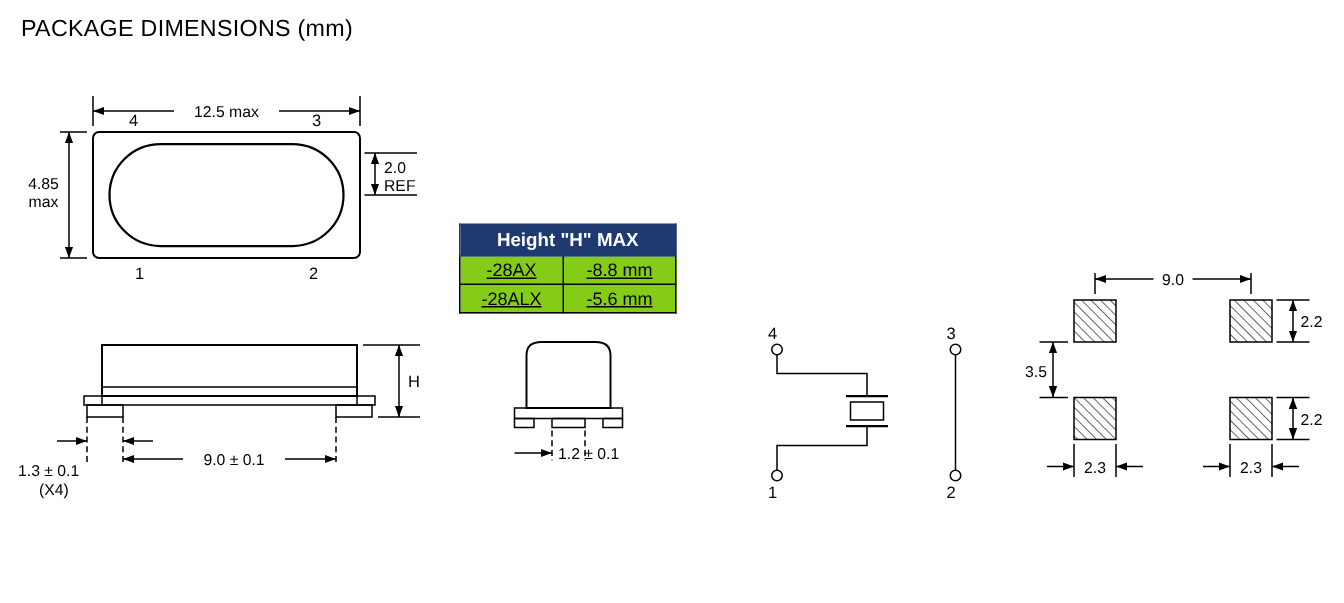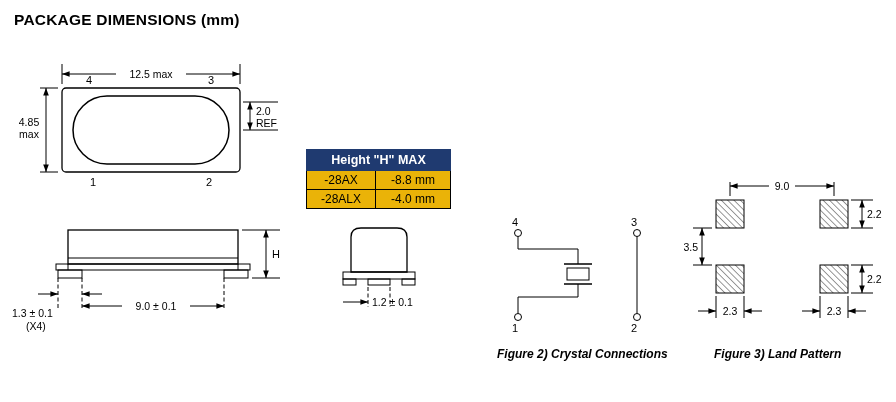--- a/index.html
+++ b/index.html
@@ -1,27 +1,27 @@
 <!DOCTYPE html>
 <html><head>
 <meta charset="utf-8">
 <style>
   html,body{margin:0;padding:0;background:#fff;}
   #screen{position:relative;width:896px;height:402px;background:#fff;overflow:hidden;
           font-family:"Liberation Sans",sans-serif;color:#000;}
-  #page-title{position:absolute;left:14px;top:11px;font-size:15.5px;font-weight:bold;letter-spacing:.2px;}
+  #page-title{position:absolute;left:14px;top:11px;font-size:15.5px;font-weight:normal;letter-spacing:.2px;}
   svg{position:absolute;overflow:visible;}
   svg text{font-family:"Liberation Sans",sans-serif;font-size:10.5px;fill:#000;}
   svg text.pin{font-size:11px;}
   .ln{stroke:#000;stroke-width:1;fill:none;}
   .ln2{stroke:#000;stroke-width:1.3;fill:#fff;}
   .dash{stroke-dasharray:4 2.5;}
   #height-table{position:absolute;left:306px;top:149px;border-collapse:collapse;font-size:12px;}
   #height-table th{background:#1f3a70;color:#fff;font-size:12.5px;font-weight:bold;padding:3px 6px;border:1px solid #1f3a70;}
-  #height-table td{border:1px solid #000;background:#eab308;text-align:center;padding:2px 6px;}
+  #height-table td{border:1px solid #000;background:#84cc16;text-align:center;padding:2px 6px;text-decoration:underline;}
   #height-table td.part{min-width:56px;}
   #height-table td.val{min-width:62px;}
   .caption{position:absolute;font-size:12px;font-weight:bold;font-style:italic;line-height:1.4;}
 </style>
 </head>
 <body>
 
 <div id="screen">
 
   <div id="page-title">PACKAGE DIMENSIONS (mm)</div>
@@ -74,21 +74,21 @@
           <th colspan="2">Height "H" MAX</th>
         </tr>
     </thead>
     <tbody>
       <tr>
         <td class="part">-28AX</td>
         <td class="val">-8.8 mm</td>
       </tr>
       <tr>
         <td class="part">-28ALX</td>
-        <td class="val">-4.0 mm</td>
+        <td class="val">-5.6 mm</td>
       </tr>
     </tbody>
   </table>
 
   <svg style="left:0;top:218px;" width="300" height="120" viewBox="0 0 300 120">
     <defs>
       <marker id="mB" viewBox="0 0 10 10" refX="9.5" refY="5" markerWidth="8" markerHeight="8" orient="auto-start-reverse">
         <path d="M0,1.5 L9.5,5 L0,8.5 Z" fill="#000"></path>
       </marker>
     </defs>
@@ -237,16 +237,14 @@
 
     <g class="ln">
       <line x1="155" y1="126" x2="155" y2="148"></line>
       <line x1="183" y1="126" x2="183" y2="148"></line>
       <line x1="137" y1="141" x2="155" y2="141" marker-end="url(#mD)"></line>
       <line x1="201" y1="141" x2="183" y2="141" marker-end="url(#mD)"></line>
     </g>
     <text x="169" y="145" text-anchor="middle">2.3</text>
   </svg>
 
-  <div class="caption" style="left:497px;top:346px;">Figure 2) Crystal Connections</div>
-  <div class="caption" style="left:714px;top:346px;">Figure 3) Land Pattern</div>
 
 </div>
 
 </body></html>

